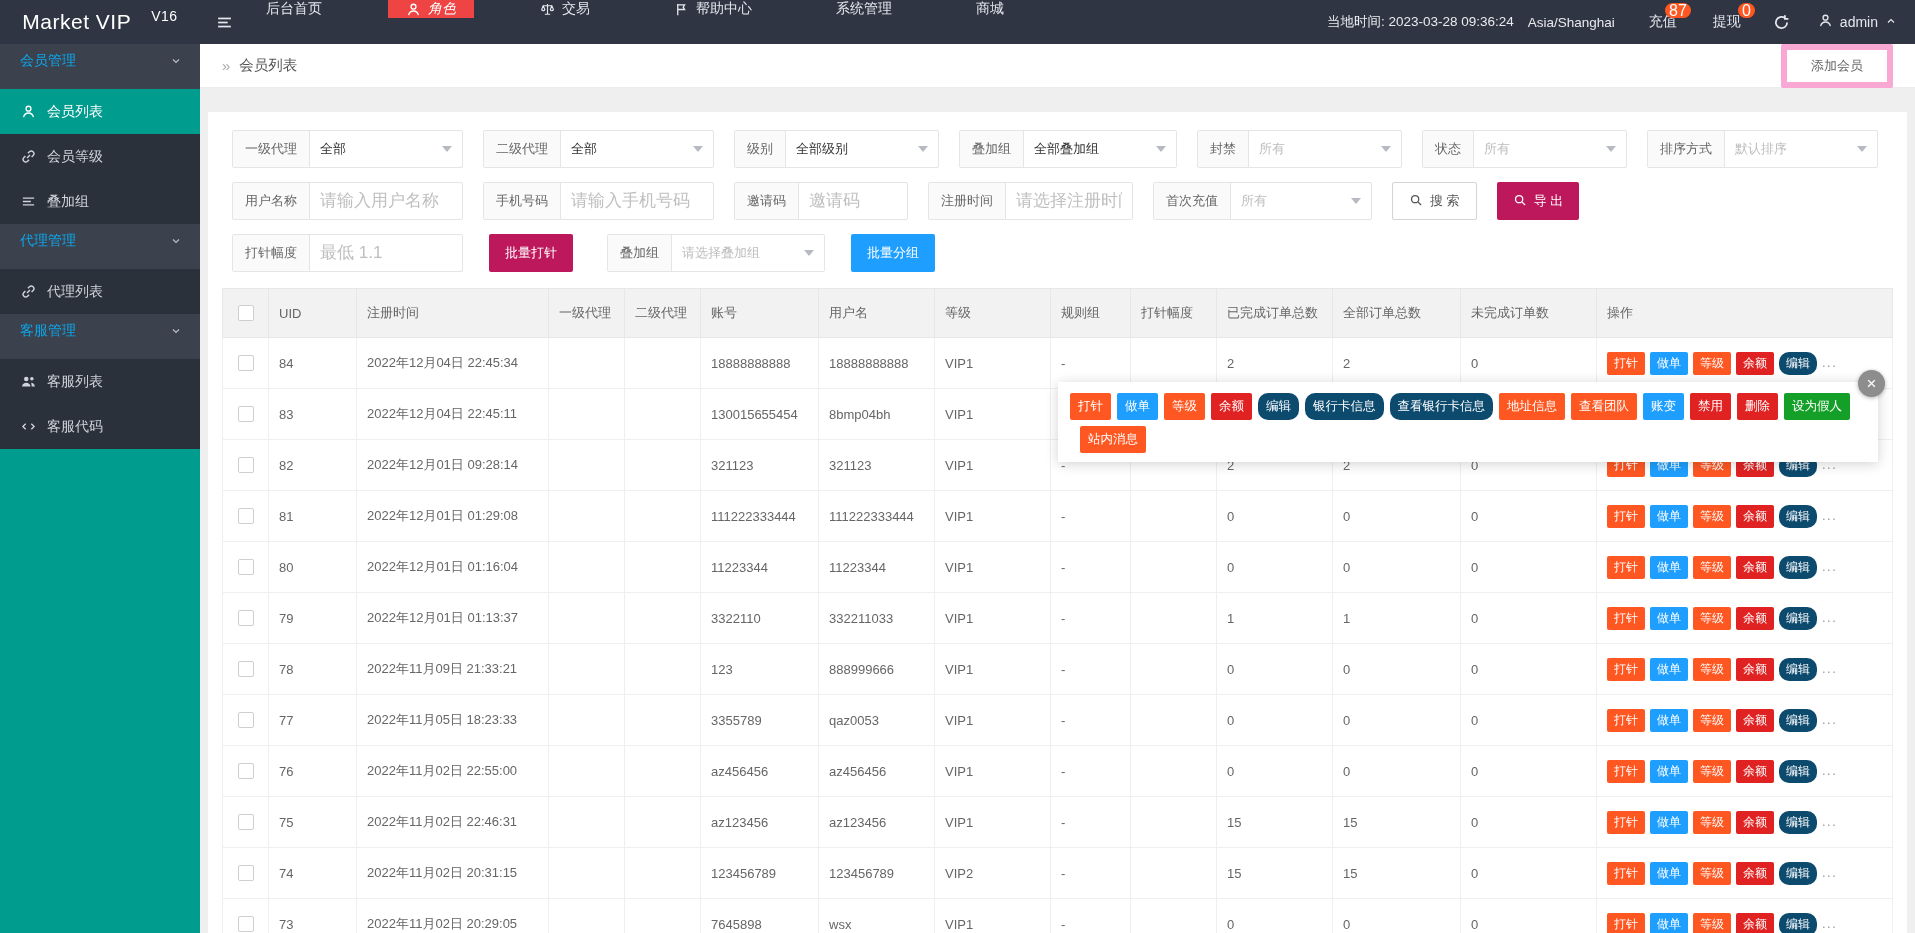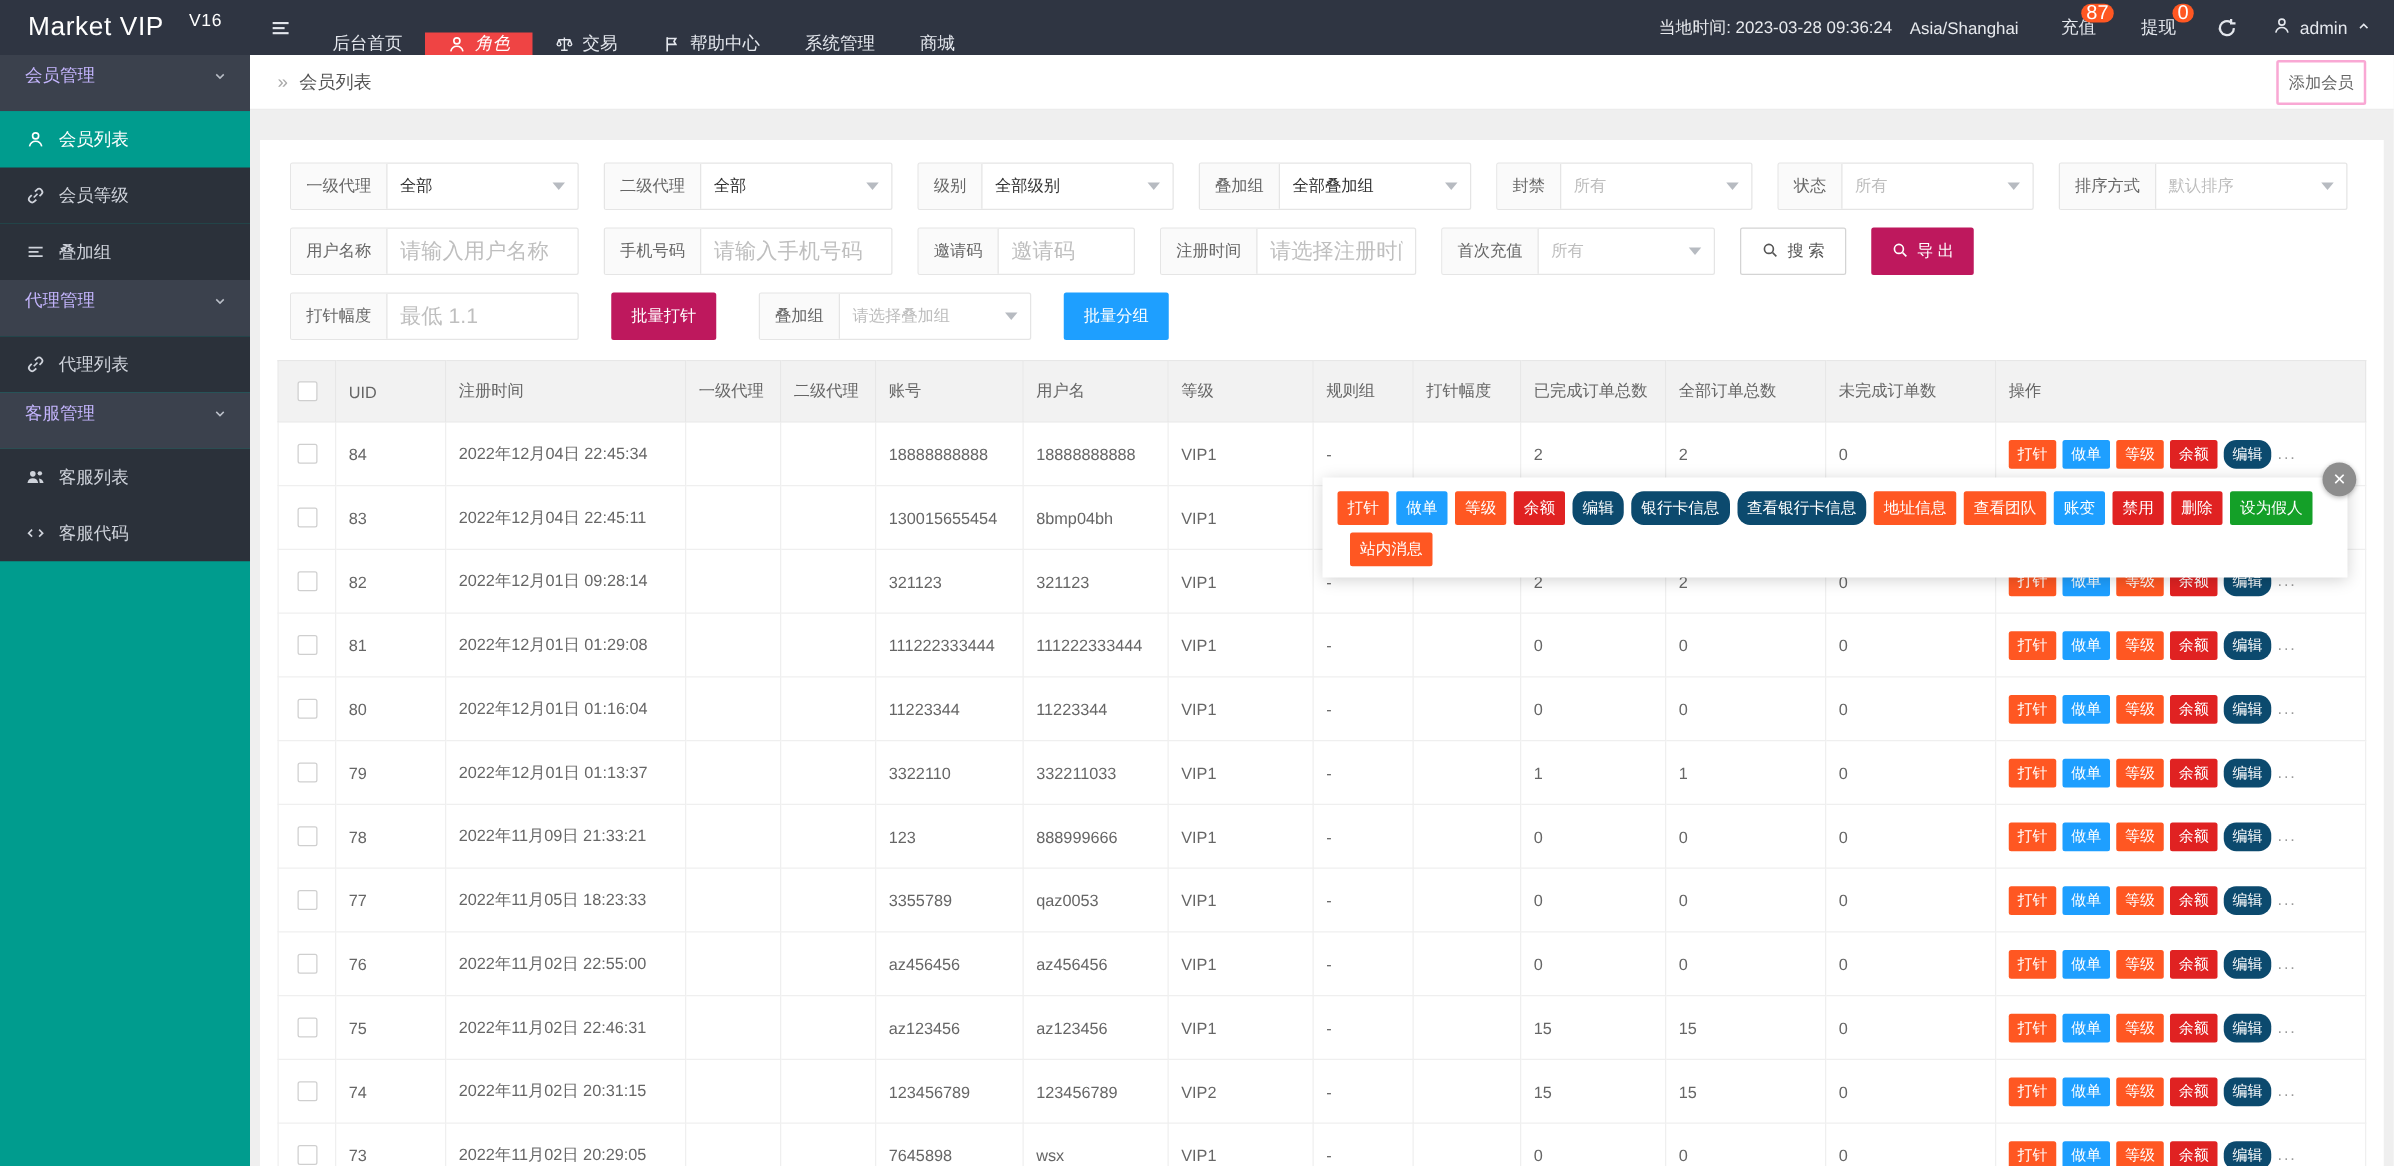--- a/index.html
+++ b/index.html
@@ -4,44 +4,44 @@
 <style>
   * { box-sizing: border-box; margin: 0; padding: 0; }
   html,body { width:1915px; height:933px; overflow:hidden; }
   body { font-family:"Liberation Sans","DejaVu Sans",sans-serif; background:#efefef; color:#333; }
 
   
   .topbar { position:fixed; top:0; left:0; width:1915px; height:44px; background:#2f3542; display:flex; align-items:stretch; z-index:60; }
   .logo { width:200px; display:flex; align-items:center; justify-content:center; color:#fff; font-size:21px; letter-spacing:.5px; }
   .logo sup { font-size:14px; margin-left:20px; transform:translateY(-6px); }
   .hamburger { width:48px; display:flex; align-items:center; justify-content:center; color:#e4e7ed; cursor:pointer; }
-  .topnav { display:flex; align-items:flex-end; }
+  .topnav { display:flex; align-items:flex-start;gap:48px; }
   .nav-item { display:flex; align-items:center; gap:7px; padding:0 18px; font-size:14px; color:#e4e7ed; cursor:pointer; }
   .nav-item.active { background:#ef4444; color:#fff;font-style:italic; }
   .topbar-right { margin-left:auto; display:flex; align-items:stretch; }
   .time { display:flex; align-items:center; font-size:13.5px; color:#e8eaee; padding:0 16px; gap:14px; }
   .quick { position:relative; display:flex; align-items:center; padding:0 18px; font-size:14px; color:#e4e7ed; cursor:pointer; }
   .badge { position:absolute; top:3px; right:4px; min-width:16px; height:15px; line-height:15px; background:#ff5722; color:#fff; font-size:16px; text-align:center; border-radius:8px; padding:0 4px; }
   .refresh { display:flex; align-items:center; padding:0 14px; color:#e4e7ed; cursor:pointer; }
   .adminbox { display:flex; align-items:center; gap:7px; padding:0 18px 0 14px; color:#e4e7ed; font-size:14px; cursor:pointer; }
 
   
   .sidebar { position:fixed; top:44px; left:0; bottom:0; width:200px; background:#009c8e; z-index:50; }
-  .menu-group { height:45px; display:flex; align-items:center; justify-content:space-between; padding:0 18px 12px 20px; background:#3b414d; color:#c4b5fd; font-size:14px; cursor:pointer;gap:10px; }
+  .menu-group { height:45px; display:flex; align-items:center; justify-content:space-between; padding:0 18px 12px 20px; background:#3b414d; color:#0ea5e9; font-size:14px; cursor:pointer;gap:10px; }
   .menu-group .chev { color:#b9bec7; display:flex; }
   .menu-item { height:45px; display:flex; align-items:center; gap:11px; padding:0 20px; background:#2b313a; color:#cfd3db; font-size:14px; cursor:pointer; }
   .menu-item.active { background:#009c8e; color:#fff; }
   .mi-icon { display:flex; width:16px; justify-content:center; }
 
   
   .main { position:absolute; left:200px; top:44px; width:1715px; }
   .breadcrumb-bar { height:44px; background:#fff; border-bottom:1px solid #ececec; display:flex; align-items:center; padding:0 22px; }
   .breadcrumb { display:flex; align-items:center; gap:9px; font-size:14.5px; color:#555; }
   .bc-icon { color:#aaa; font-size:15px; }
-  .add-btn { margin-left:auto; background:#fff; border:2px solid #f9a8d4; border-radius:2px; color:#666; font-size:13px; padding:7px 8px; cursor:pointer;text-align:center; }
+  .add-btn { margin-left:auto; background:#fff; border:6px solid #f9a8d4; border-radius:2px; color:#666; font-size:13px; padding:7px 24px; cursor:pointer;text-align:center; }
 
   .card { margin:24px 8px 0; background:#fff; padding:18px 14px 20px; }
 
   .filter-row { display:flex; align-items:center; gap:20px; margin:0 10px 14px; flex-wrap:nowrap; }
   .field { display:flex; align-items:stretch; height:38px; border:1px solid #e5e5e5; border-radius:2px; background:#fff; }
   .field-label { display:flex; align-items:center; padding:0 12px; background:#fafafa; border-right:1px solid #e5e5e5; color:#666; font-size:13px; white-space:nowrap; }
   .field-value { display:flex; align-items:center; justify-content:space-between; width:152px; padding:0 10px; font-size:13px; color:#333; cursor:pointer; }
   .field-value.muted { color:#bdbdbd; }
   .caret { width:0; height:0; border-left:5px solid transparent; border-right:5px solid transparent; border-top:6px solid #b7bbc1; margin-left:8px; flex:none; }
   .field input { border:none; outline:none; width:152px; padding:0 10px; font-size:17px; color:#333; background:transparent; }

